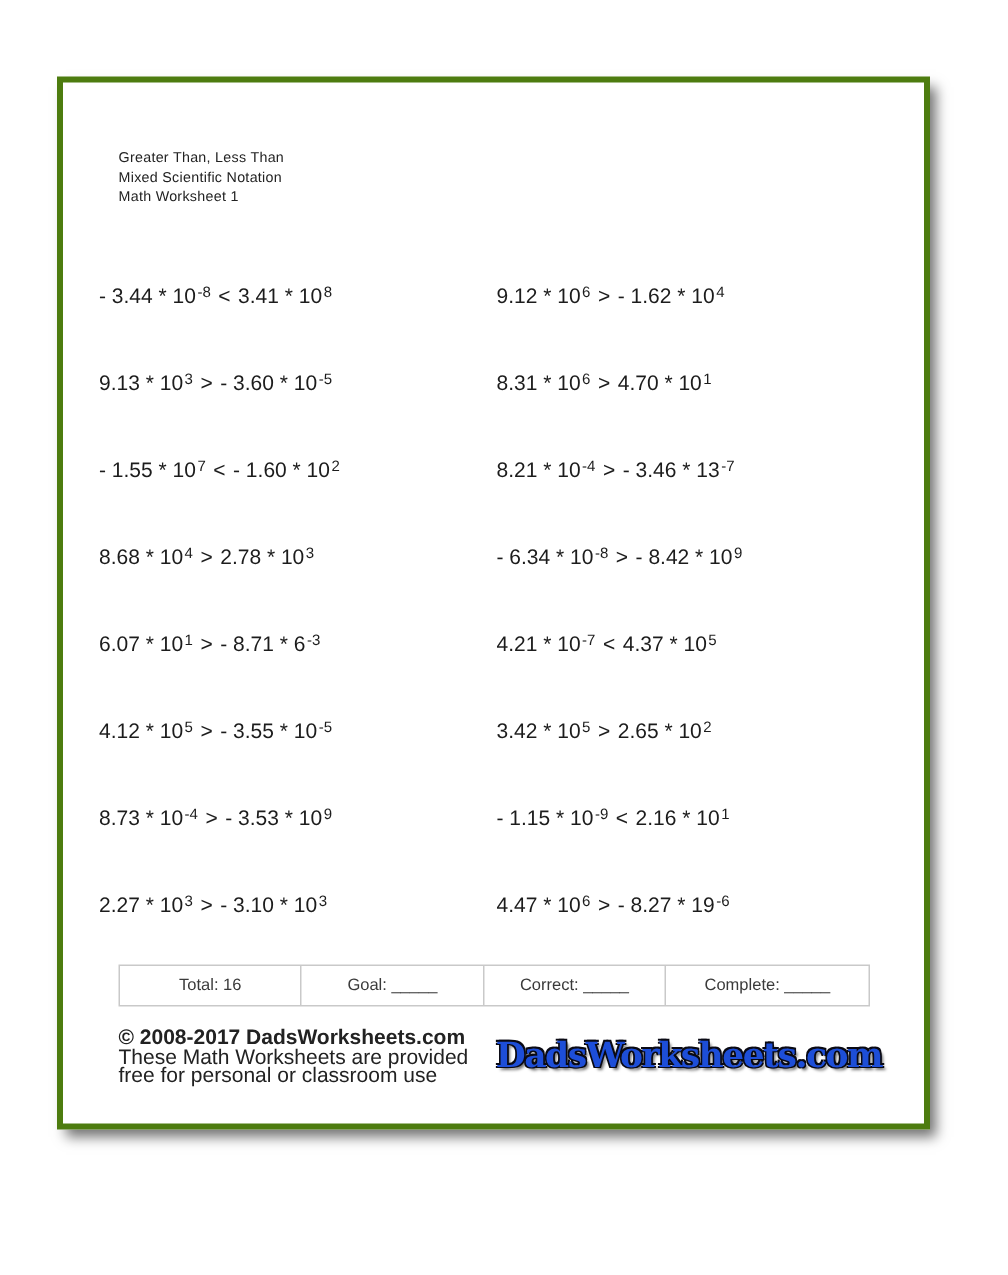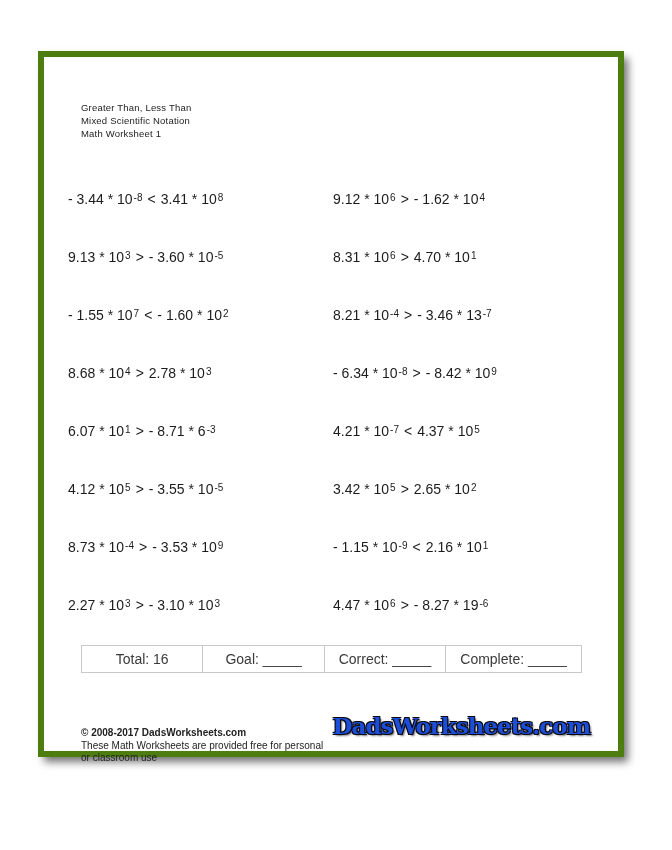--- a/index.html
+++ b/index.html
@@ -9,21 +9,21 @@
     background: #ffffff;
     font-family: "Liberation Sans", sans-serif;
     color: #1c1c1c;
     overflow: hidden;
   }
   .page {
     position: absolute;
     left: 38px; top: 51px;
     width: 574px; height: 694px;
     background: #ffffff;
-    border: 6px solid #4d7c0f;
+    border: 4px solid #4d7c0f;
     box-shadow: 5px 6px 8px -1px rgba(0,0,0,0.55);
   }
   
   .titleblock {
     position: absolute; left: 37px; top: 44px;
     font-size: 9.5px; line-height: 13px; color: #222;
     letter-spacing: 0.2px;
   }
   .nameblock {
     position: absolute; left: 265px; top: 48px; width: 272px;
@@ -54,31 +54,31 @@
   }
   .problem .op { margin: 0 5px; }
   
   .summary {
     position: absolute; left: 37px; top: 588px; width: 501px;
     height: 28px; border: 1px solid #c9c9c9;
     display: flex; box-sizing: border-box;
   }
   .summary .cell {
     flex: 1; text-align: center;
-    font-size: 14px; color: #3a3a3a; line-height: 26px;
+    font-size: 11px; color: #3a3a3a; line-height: 26px;
     border-right: 1px solid #c9c9c9;
     overflow: hidden; white-space: nowrap;
   }
   .summary .cell:last-child { border-right: none; flex: 1.12; }
   
   .credits {
     position: absolute; left: 37px; top: 630px; right: 28px;
     display: flex; justify-content: space-between; align-items: center;
   }
-  .copyright { font-size: 10px; line-height: 12.5px; color: #222; margin-top: 40px; }
+  .copyright { font-size: 14px; line-height: 12.5px; color: #222; }
   .copyright .line1 { font-weight: bold; }
   .logo {
     font-family: "DejaVu Serif", serif;
     font-weight: bold;
     font-size: 23px; letter-spacing: -1px;
     color: #1d4ed8;
     text-shadow:
       -1px -1px 0 #0a0a14, 1px -1px 0 #0a0a14,
       -1px 1px 0 #0a0a14, 1px 1px 0 #0a0a14,
       2px 2px 2px rgba(0,0,0,0.55);

